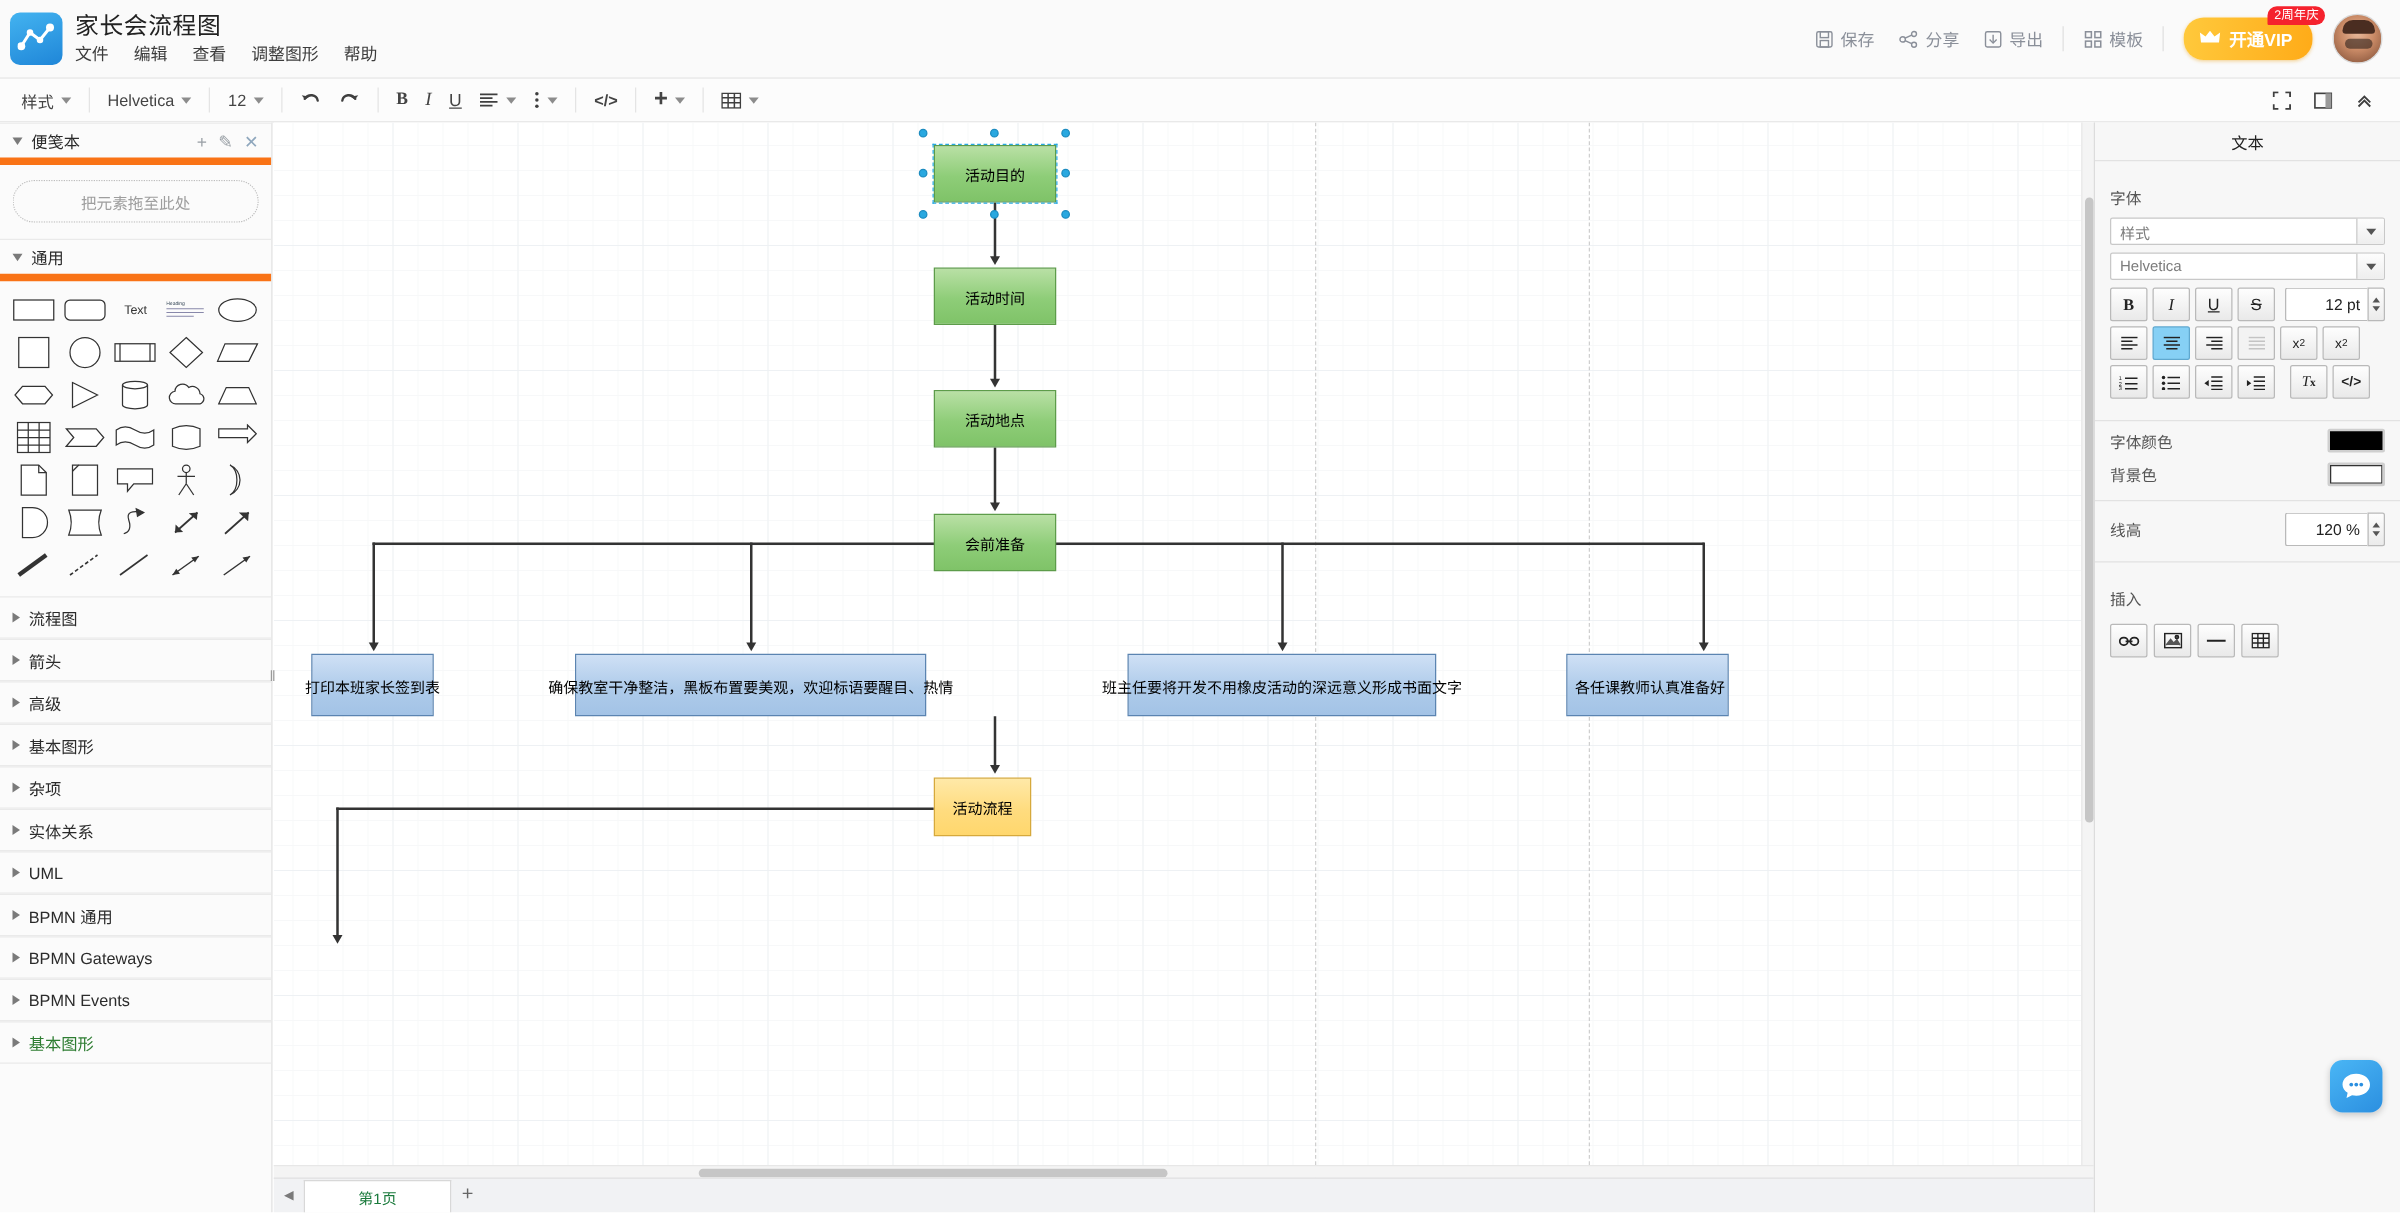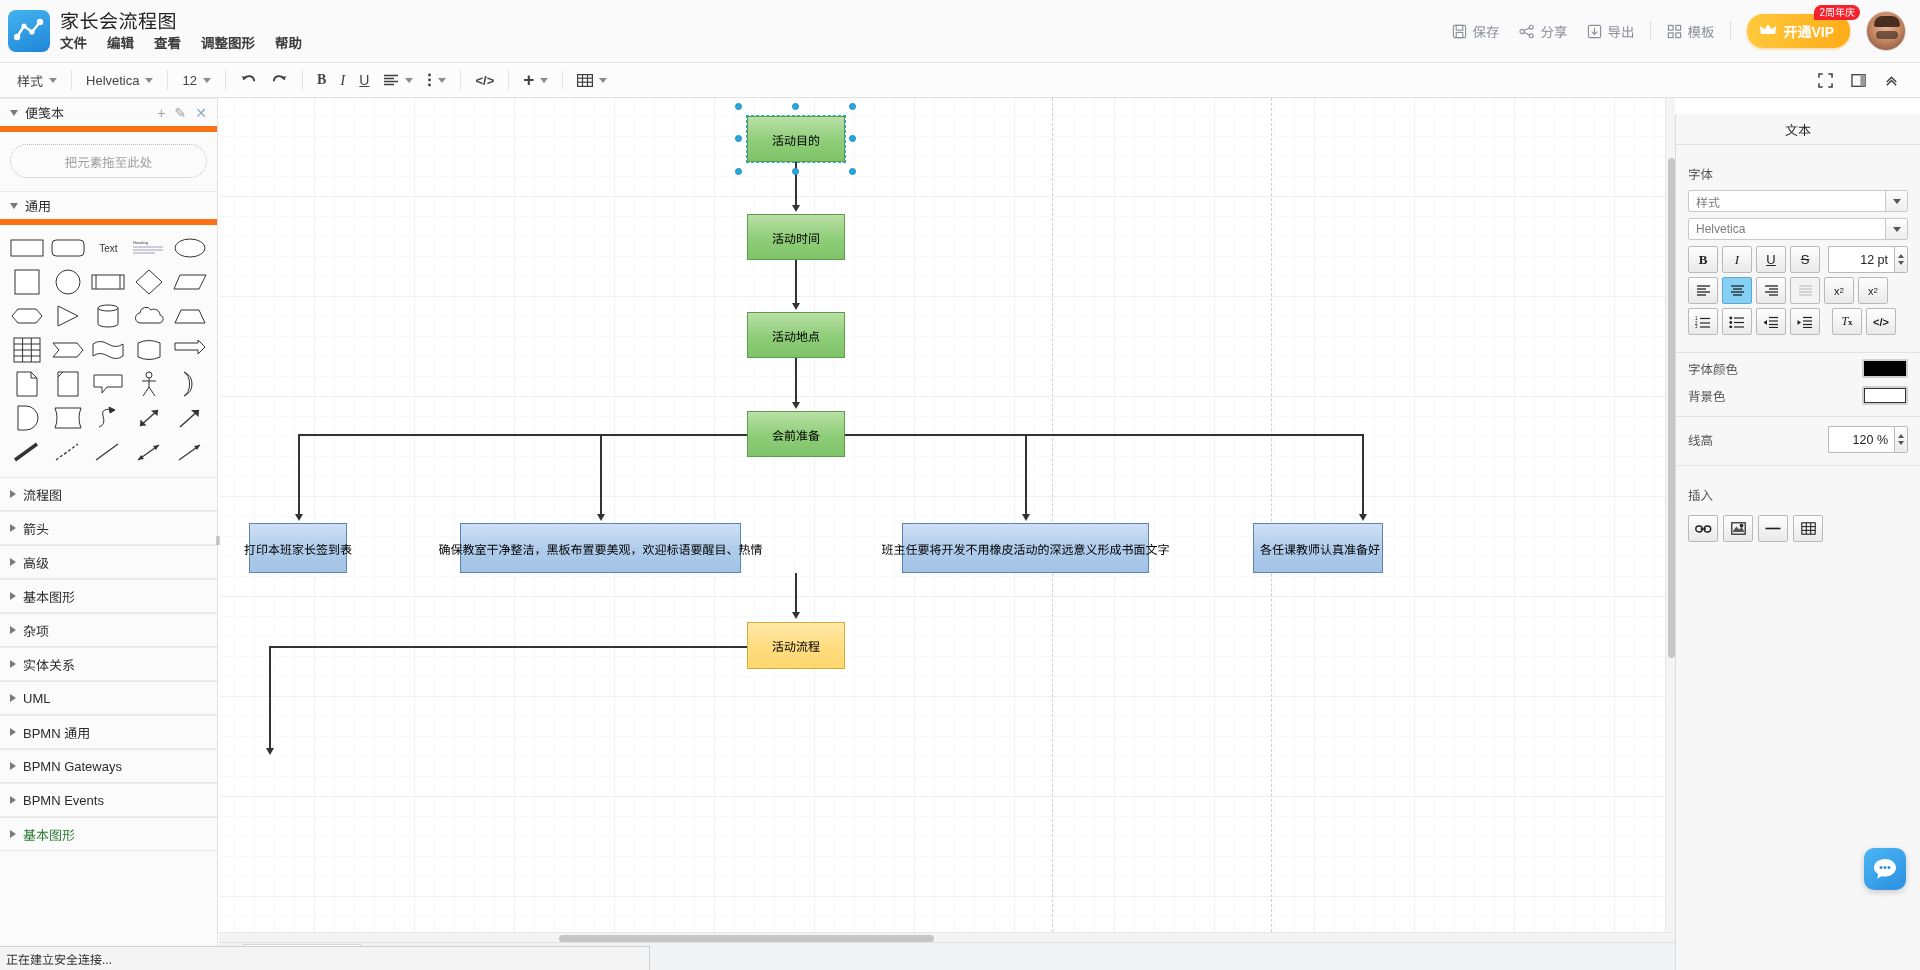--- a/index.html
+++ b/index.html
@@ -26,21 +26,21 @@
     border-radius: 8px;
     background: linear-gradient(160deg, #43b3f0 0%, #1f86d8 100%);
     position: relative; flex: none;
   }
   .logo svg { position: absolute; left: 6px; top: 7px; }
   .title-block { display: flex; flex-direction: column; justify-content: center; }
   .doc-title {
     font-size: 19px; color: #222; line-height: 22px; margin-bottom: 3px;
     letter-spacing: .5px;
   }
-  .menubar { display: flex; gap: 20px; font-weight: bold; }
+  .menubar { display: flex; gap: 20px; }
   .menubar .menu-item {
     font-size: 13.5px; color: #3c3c3c; cursor: pointer; line-height: 16px;
   }
 
   .header-right {
     margin-left: auto; display: flex; align-items: center;
     gap: 0px; padding-right: 14px;
   }
   .hbtn {
     display: flex; align-items: center; gap: 5px;
@@ -250,21 +250,21 @@
     display:flex;align-items:center;justify-content:center;
     font-size:12px; color:#1a7a3c; padding:0 14px; cursor:pointer;
   }
   .tab-add {
     width:26px;height:28px;display:flex;align-items:center;justify-content:center;
     color:#666;font-size:16px;cursor:pointer;
   }
 
   
   .rightpanel {
-    position:absolute; top:114px; right:0; width:245px; bottom:0;
+    position:absolute; top:98px; right:0; width:245px; bottom:0;
     background:#f7f7f7; border-left:1px solid #dcdcdc; overflow:hidden;
   }
   .rp-title {
     height:31px; display:flex;align-items:center;justify-content:center;
     font-size:13px; color:#222; border-bottom:1px solid #e2e2e2; background:#f7f7f7;
   }
   .rp-section { padding: 9px 12px 4px 12px; }
   .rp-label { font-size:12.5px; color:#555; margin-bottom:7px;margin-top:10px; }
   .rp-select {
     height: 22px; border:1px solid #c8c8c8; background:#fff;
@@ -855,21 +855,21 @@
     </div>
     <div class="node blue" style="left:683px; top:425px; width:247px; height:50px;">
       <span>班主任要将开发不用橡皮活动的深远意义形成书面文字</span>
     </div>
     <div class="node blue" style="left:241px; top:425px; width:281px; height:50px;">
       <span>确保教室干净整洁，黑板布置要美观，欢迎标语要醒目、热情</span>
     </div>
     <div class="node blue" style="left:1034px; top:425px; width:130px; height:50px; justify-content:flex-start; overflow:hidden;">
       <span>各任课教师认真准备好</span>
     </div>
-    <div class="node yellow" style="left:528px; top:524px; width:98px; height:47px;">
+    <div class="node yellow" style="left:528px; top:524px; width:78px; height:47px;">
       <span>活动流程</span>
     </div>
 
     <div class="sel-box" style="left:527px; top:17px; width:100px; height:48px;"></div>
     <div class="sel-dot" style="left:516px; top:5px;"></div>
     <div class="sel-dot" style="left:573px; top:5px;"></div>
     <div class="sel-dot" style="left:630px; top:5px;"></div>
     <div class="sel-dot" style="left:516px; top:37px;"></div>
     <div class="sel-dot" style="left:630px; top:37px;"></div>
     <div class="sel-dot" style="left:516px; top:70px;"></div>
@@ -1071,17 +1071,14 @@
 
   <div class="chat-bubble">
     <svg width="24" height="22" viewBox="0 0 24 22" fill="#fff">
       <path d="M12 1 C5.4 1 1 5 1 9.6 C1 12.3 2.6 14.7 5.1 16.2 L4.2 20.4 L8.6 18.2 C9.7 18.4 10.8 18.5 12 18.5 C18.6 18.5 23 14.5 23 9.8 C23 5.1 18.6 1 12 1 Z"></path>
       <circle cx="8" cy="9.6" r="1.5" fill="#2b8fe0"></circle>
       <circle cx="12" cy="9.6" r="1.5" fill="#2b8fe0"></circle>
       <circle cx="16" cy="9.6" r="1.5" fill="#2b8fe0"></circle>
     </svg>
   </div>
 
-  <div class="statusbar">
-    <span>正在建立安全连接...</span>
-  </div>
 
 </div>
 
 </body></html>

